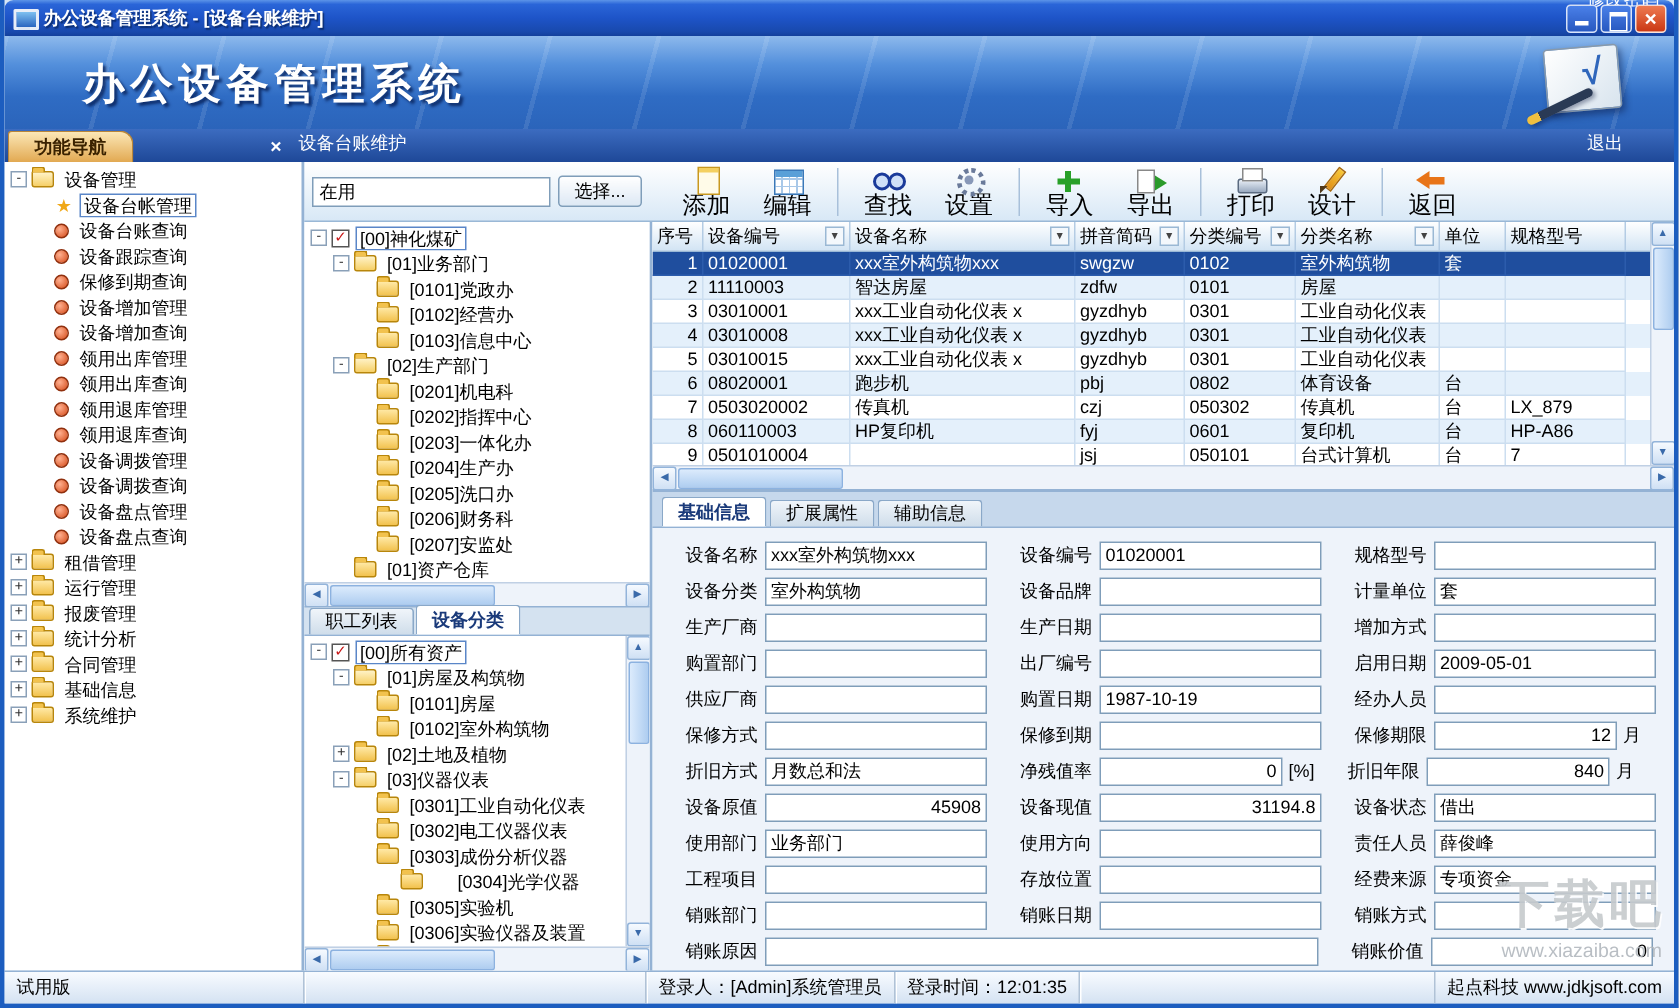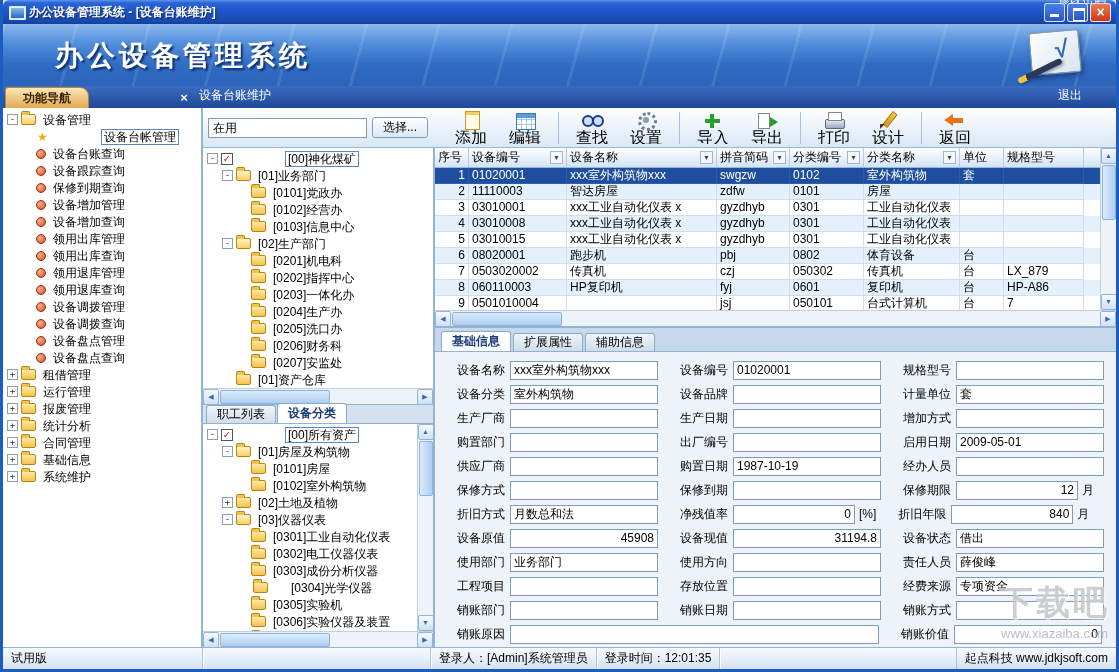--- a/index.html
+++ b/index.html
@@ -111,21 +111,21 @@
 .ti-folder,.ti-folder-open { width:15px; height:11px; position:relative; border-radius:1px 2px 2px 2px;
   background:linear-gradient(#ffe9a6,#f2c24e); border:1px solid #b8860b; }
 .ti-folder::before,.ti-folder-open::before { content:""; position:absolute; top:-4px; left:-1px; width:7px; height:3px;
   background:#f2c24e; border:1px solid #b8860b; border-bottom:none; border-radius:2px 2px 0 0; }
 .ti-folder-open { background:linear-gradient(#fff3c8,#f6d068); }
 .ti-gear { width:10px; height:10px; border-radius:50%; background:radial-gradient(circle at 35% 35%,#ffb090,#d44a18); border:1px solid #90300e; }
 .ti-star { color:#f0a818; font-size:12px; line-height:12px; width:13px; text-align:center; }
 .ti-check { width:12px; height:12px; border:1px solid #555; background:#fff; color:#c81818;
   font-size:10px; font-weight:bold; line-height:10px; text-align:center; }
 .tlb { padding:1px 3px; line-height:14px; }
-.tlb-sel { border:1px solid #5a86c8; background:#fff; padding:0 2px;margin-left:48px; }
+.tlb-sel { border:1px solid #5a86c8; background:#fff; padding:0 2px; }
 
 
 .tab { height:18px; line-height:17px; padding:0 10px; background:linear-gradient(#f0f5fa,#cfddea);
   border:1px solid #8aa8c8; border-bottom:none; border-radius:3px 3px 0 0; }
 .tab-on { background:#fff; height:20px; line-height:19px; font-weight:bold; color:#1a3a7a; }
 
 
 .sbh { height:16px; flex:none; background:#eef3fa; border-top:1px solid #c0d0e4; display:flex; align-items:center; }
 .sbv { position:absolute; right:0; top:0; bottom:16px; width:16px; background:#eef3fa; border-left:1px solid #c0d0e4;
   display:flex; flex-direction:column; align-items:center; }
@@ -514,21 +514,21 @@
                 <div class="trow" style="padding-left: 34px;">
                   <span class="expsp"></span>
                   <span class="ti ti-folder"></span>
                   <span class="tlb">[0302]电工仪器仪表</span>
                 </div>
                 <div class="trow" style="padding-left: 34px;">
                   <span class="expsp"></span>
                   <span class="ti ti-folder"></span>
                   <span class="tlb">[0303]成份分析仪器</span>
                 </div>
-                <div class="trow" style="padding-left: 20px; gap: 16px;">
+                <div class="trow" style="padding-left: 34px; gap: 16px;">
                   <span class="expsp"></span>
                   <span class="ti ti-folder"></span>
                   <span class="tlb">[0304]光学仪器</span>
                 </div>
                 <div class="trow" style="padding-left: 34px;">
                   <span class="expsp"></span>
                   <span class="ti ti-folder"></span>
                   <span class="tlb">[0305]实验机</span>
                 </div>
                 <div class="trow" style="padding-left: 34px;">

